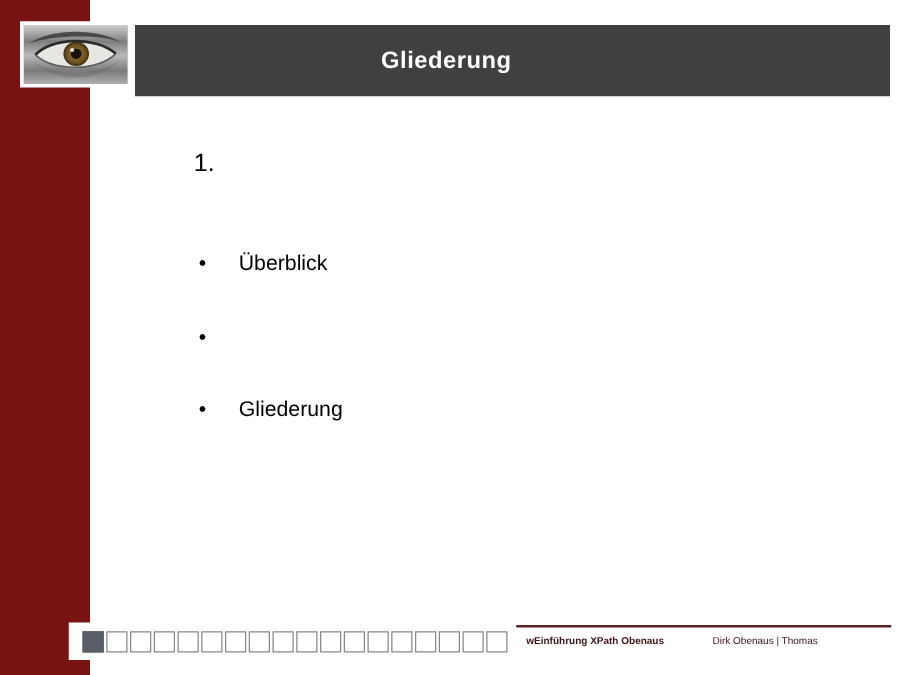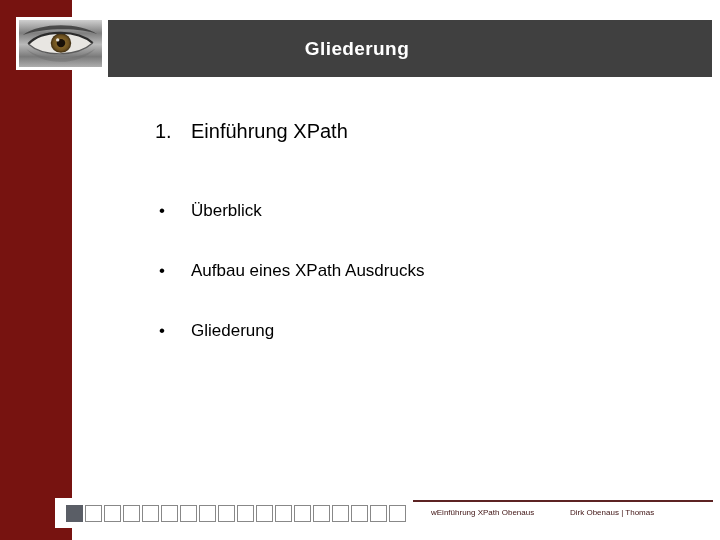--- a/index.html
+++ b/index.html
@@ -152,23 +152,24 @@
     position: absolute;
     left: 413px;
     top: 507px;
     width: 300px;
     font-size: 8px;
     color: #3f1313;
     line-height: 11px;
   }
   .footer-left {
     position: absolute;
-    left: 18px;
+    left: 8px;
     top: 0;
     width: 150px;
+    font-weight: bold;
   }
   .footer-right {
     position: absolute;
     left: 157px;
     top: 0;
     width: 145px;
   }
 </style>
 </head>
 <body>
@@ -210,31 +211,29 @@
 </div>
 
 <div class="header-bar">
   <div class="slide-title">Gliederung</div>
 </div>
 
 <div class="content">
 
   <div class="numbered-item">
     <span class="num">1.</span>
-    <span class="num-text">Einführung XPath</span>
   </div>
 
   <div class="bullet-item">
     <span class="dot">•</span>
     <span class="bullet-text">Überblick</span>
   </div>
 
   <div class="bullet-item">
     <span class="dot">•</span>
-    <span class="bullet-text">Aufbau eines XPath Ausdrucks</span>
   </div>
 
   <div class="bullet-item">
     <span class="dot">•</span>
     <span class="bullet-text">Gliederung</span>
   </div>
 
 </div>
 
 <div class="square-strip">

